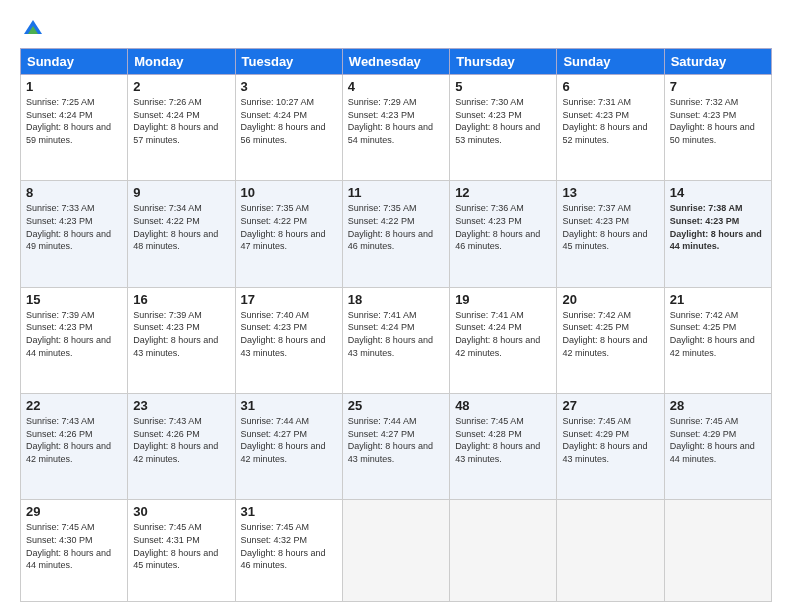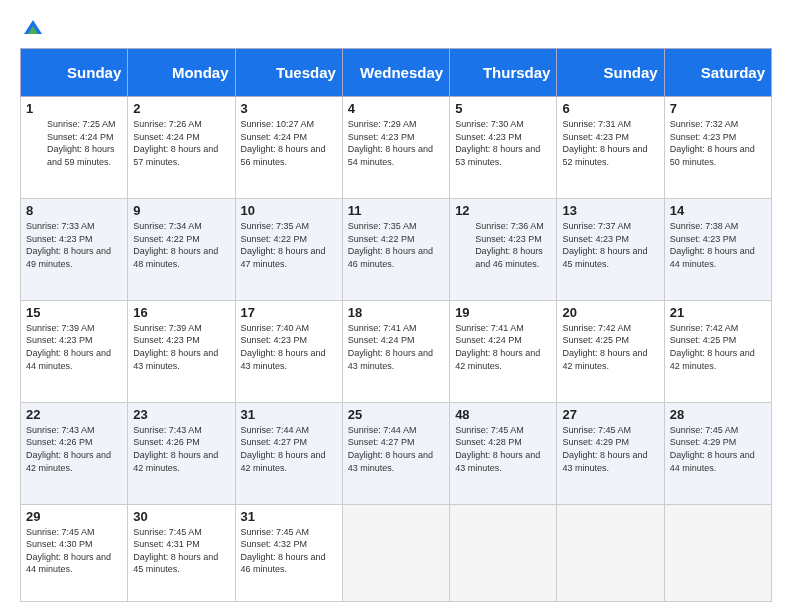--- a/index.html
+++ b/index.html
@@ -64,24 +64,24 @@
     }
     .calendar {
       flex: 1;
       border-collapse: collapse;
       width: 100%;
       table-layout: fixed;
     }
     .calendar th {
       background: #1a73e8;
       color: #fff;
-      font-size: 15px;
+      font-size: 13px;
       font-weight: 600;
-      padding: 15px 6px;
-      text-align: right;
+      padding: 5px 6px;
+      text-align: left;
       border: 1px solid #aac;
     }
     .calendar td {
       vertical-align: top;
       border: 1px solid #ccc;
       padding: 4px 5px;
       font-size: 9.5px;
       color: #333;
       background: #fff;
       height: 80px;
@@ -140,21 +140,21 @@
           <th>Wednesday</th>
           <th>Thursday</th>
           <th>Sunday</th>
           <th>Saturday</th>
         </tr>
     </thead>
     <tbody id="calendar-body">
     <tr>
           <td>
             <span class="day-num">1</span>
-            <div class="cell-text" style="white-space: pre-line; margin-left: 21px;">Sunrise: 7:25 AM
+            <div class="cell-text" style="white-space: pre-line;">Sunrise: 7:25 AM
 Sunset: 4:24 PM
 Daylight: 8 hours and 59 minutes.</div>
           </td>
           <td>
             <span class="day-num">2</span>
             <div class="cell-text" style="white-space: pre-line;">Sunrise: 7:26 AM
 Sunset: 4:24 PM
 Daylight: 8 hours and 57 minutes.</div>
           </td>
           <td>
@@ -208,33 +208,33 @@
 Daylight: 8 hours and 47 minutes.</div>
           </td>
           <td>
             <span class="day-num">11</span>
             <div class="cell-text" style="white-space: pre-line;">Sunrise: 7:35 AM
 Sunset: 4:22 PM
 Daylight: 8 hours and 46 minutes.</div>
           </td>
           <td>
             <span class="day-num">12</span>
-            <div class="cell-text" style="white-space: pre-line; margin-left: 20px;">Sunrise: 7:36 AM
+            <div class="cell-text" style="white-space: pre-line;">Sunrise: 7:36 AM
 Sunset: 4:23 PM
 Daylight: 8 hours and 46 minutes.</div>
           </td>
           <td>
             <span class="day-num">13</span>
             <div class="cell-text" style="white-space: pre-line;">Sunrise: 7:37 AM
 Sunset: 4:23 PM
 Daylight: 8 hours and 45 minutes.</div>
           </td>
           <td>
             <span class="day-num">14</span>
-            <div class="cell-text" style="white-space: pre-line;">Sunrise: 7:38 AM
+            <div class="cell-text" style="white-space: pre-line; font-weight: bold;">Sunrise: 7:38 AM
 Sunset: 4:23 PM
 Daylight: 8 hours and 44 minutes.</div>
           </td>
         </tr>
         <tr>
           <td>
             <span class="day-num">15</span>
             <div class="cell-text" style="white-space: pre-line;">Sunrise: 7:39 AM
 Sunset: 4:23 PM
 Daylight: 8 hours and 44 minutes.</div>

